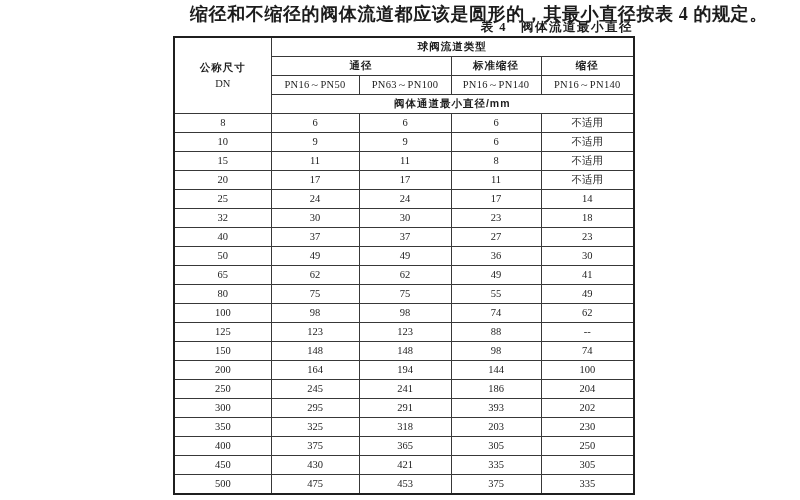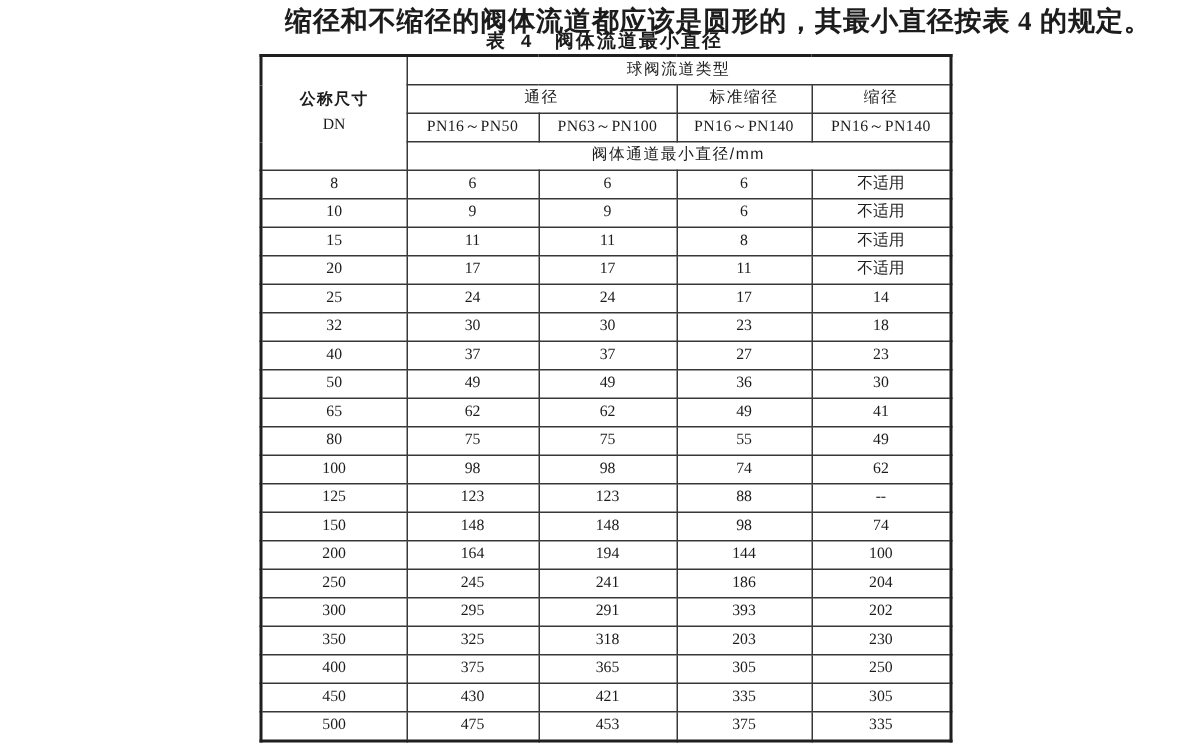--- a/index.html
+++ b/index.html
@@ -24,25 +24,25 @@
     letter-spacing: 0.6px;
     white-space: nowrap;
     font-weight: 600;
   }
   .table-title {
     position: absolute;
     left: 173px;
     top: 19px;
     width: 460px;
     margin: 0;
-    text-align: center;
+    text-align: right;
     font-size: 12.5px;
     font-weight: bold;
     letter-spacing: 1.5px;
-    font-family: Liberation Mono, monospace;
+    font-family: Liberation Serif, serif;
   }
   table.min-dia {
     position: absolute;
     left: 173px;
     top: 36px;
     width: 460px;
     border-collapse: collapse;
     table-layout: fixed;
     border: 2px solid #1f1f1f;
   }
@@ -52,34 +52,34 @@
     vertical-align: middle;
     padding: 0;
     height: 18px;
     font-size: 10.5px;
     line-height: 1.05;
     overflow: hidden;
     white-space: nowrap;
   }
   table.min-dia td.hd {
     font-family: "Liberation Sans", "DejaVu Sans", sans-serif;
-    font-weight: normal;
+    font-weight: bold;
     font-size: 10.5px;
     letter-spacing: 1px;
   }
   table.min-dia td.pn {
     font-size: 10.5px;
     letter-spacing: 0.3px;
   }
   td.dn-head div {
     line-height: 1.6;
     font-size: 10.5px;
   }
   td.dn-head .dn-line1 {
-    font-family: Liberation Mono, monospace;
+    font-family: Liberation Sans, sans-serif;
     font-weight: bold;
     letter-spacing: 1px;
     text-align: center;
   }
   td.dn-head .dn-line2 {
     font-family: "Liberation Serif", "DejaVu Serif", serif;
     font-weight: normal;
   }
 </style>
 </head>

